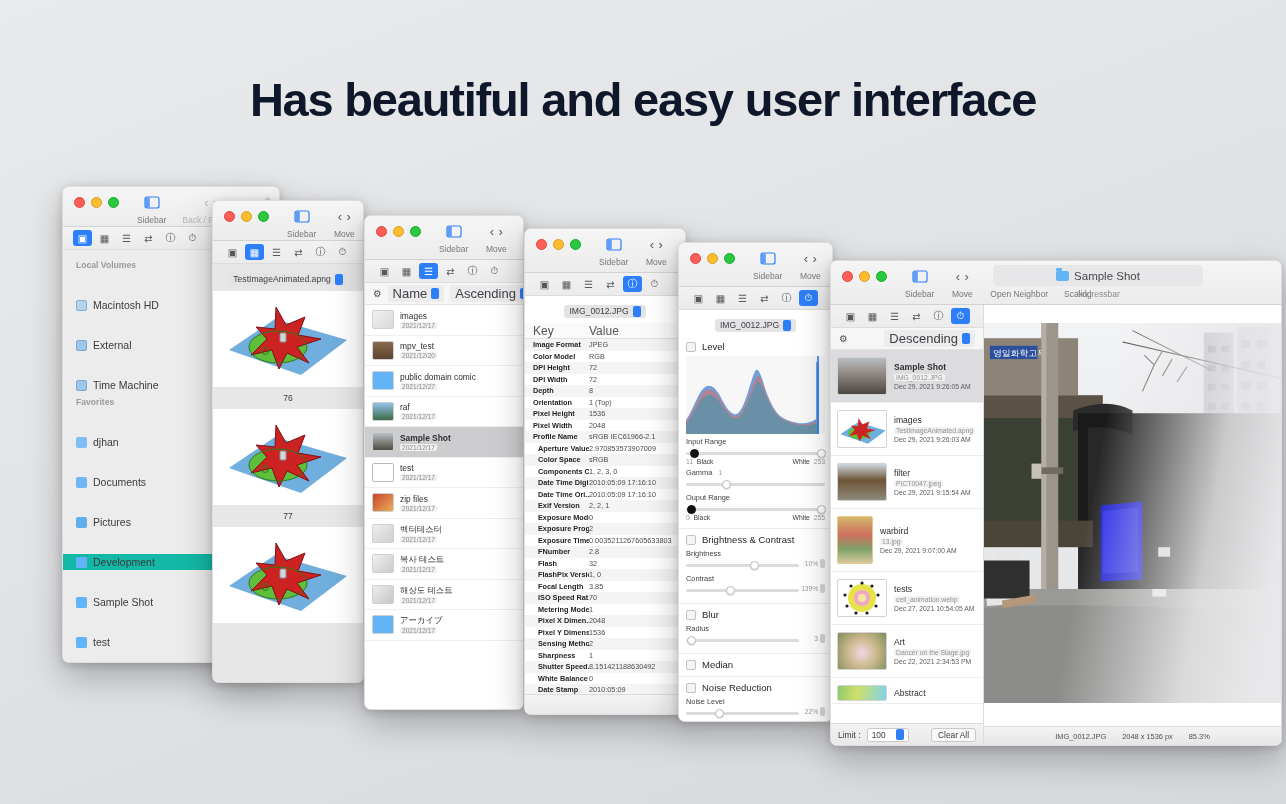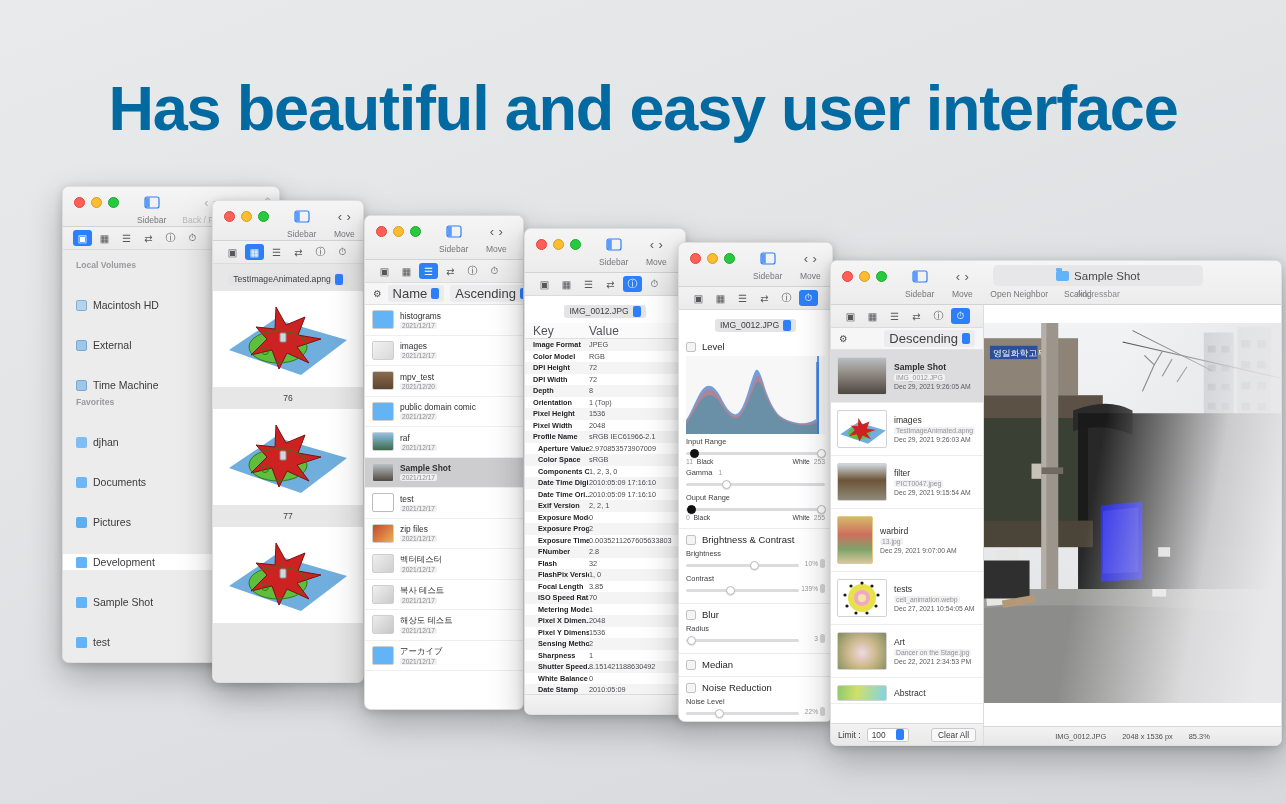--- a/index.html
+++ b/index.html
@@ -5,22 +5,22 @@
   * { box-sizing: border-box; margin:0; padding:0; }
   html,body { width:1286px; height:804px; overflow:hidden; }
   body {
     font-family: "Liberation Sans", sans-serif;
     background: linear-gradient(160deg,#e9eaec 0%,#e2e4e6 40%,#dcdee1 70%,#d6d8db 100%);
     position:relative;
   }
   .headline{
     position:absolute; top:72px; left:0; width:100%;
     text-align:center;
-    font-size:63px; font-weight:700; letter-spacing:-1.2px;
-    color:#0369a1;
+    font-size:47px; font-weight:700; letter-spacing:-1.2px;
+    color:#0f172a;
     font-family:"Liberation Sans", sans-serif;
   }
 
   
   .win{
     position:absolute;
     background:#fff;
     border-radius:7px;
     overflow:hidden;
     box-shadow:0 14px 34px rgba(0,0,0,.26), 0 2px 8px rgba(0,0,0,.16);
@@ -88,21 +88,21 @@
     font-size:13px;color:#404043;
   }
   .stepper{width:8px;height:11px;background:#2d7ff9;border-radius:2px;display:inline-block;}
 
   
   #win1{ left:62px; top:186px; width:218px; height:477px; }
   #win1 .titlebar{height:40px;}
   .sb-body{ background:#ececec; height:calc(100% - 63px); padding-top:6px; font-size:10.5px;}
   .sb-group{ font-size:8.6px;color:#9a9a9e;padding:4px 0 3px 13px;font-weight:600;}
   .sb-row{ display:flex;align-items:center;gap:6px;height:16px;padding:0 10px 0 13px;color:#3a3a3d;font-size:10.5px;margin-top:24px;}
-  .sb-row.sel{ background:#ffffff; }
+  .sb-row.sel{ background:#14b8a6; }
   .sb-eject{ margin-left:auto; color:#8d8d91; font-size:8px;}
   .ico-sq{width:11px;height:11px;border-radius:2px;flex:0 0 auto;}
   .ico-disk{background:#9fc6e8;border:1px solid #7aa8d0;}
   .ico-hd{background:#b6d3ec;border:1px solid #86aed3;}
   .ico-home{background:#7fbdf4;}
   .ico-doc{background:#6fb6f5;}
   .ico-pic{background:#5fafee;}
   .ico-folder{background:#63b4f6;border-radius:1.5px;}
   .ico-globe{background:#5aa9e6;border-radius:50%;}
   .win1-foot{height:23px;background:#ececec;border-top:1px solid #dedede;display:flex;align-items:center;padding-left:8px;}
@@ -404,27 +404,20 @@
     <span class="pill">
         <span>Name</span>
         <span class="stepper"></span>
       </span>
     <span class="pill">
         <span>Ascending</span>
         <span class="stepper"></span>
       </span>
   </div>
   <div class="w3list">
-    <div class="frow">
-      <span class="fthumb" style="background:#63b4f6;"></span>
-      <span class="fmeta">
-          <span class="fname">histograms</span>
-          <span class="fdate">2021/12/17</span>
-        </span>
-    </div>
     <div class="frow">
       <span class="fthumb" style="background:linear-gradient(135deg,#f2f2f2,#d8d8d8);"></span>
       <span class="fmeta">
           <span class="fname">images</span>
           <span class="fdate">2021/12/17</span>
         </span>
     </div>
     <div class="frow">
       <span class="fthumb" style="background:linear-gradient(180deg,#8a6a4c,#5e4430);"></span>
       <span class="fmeta">

